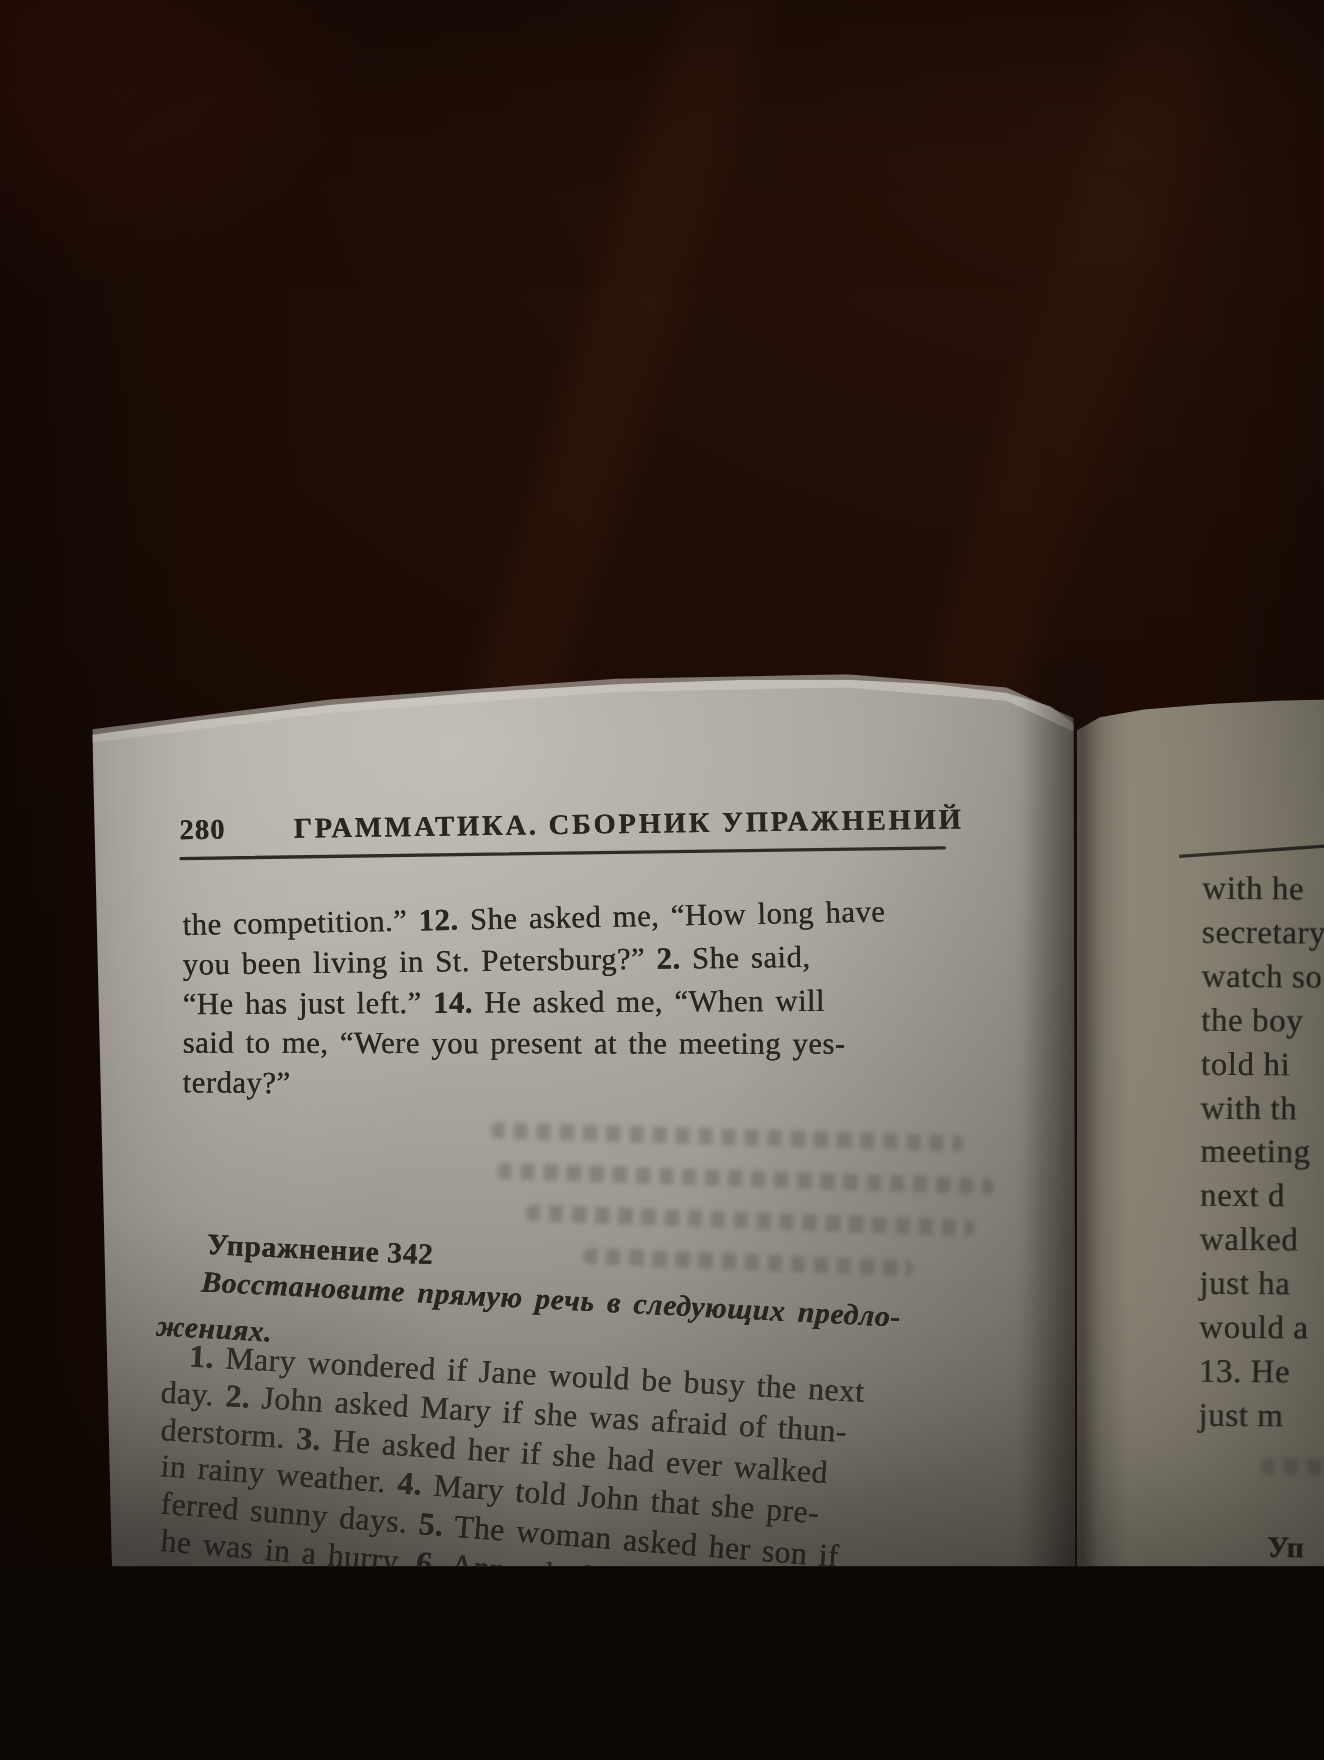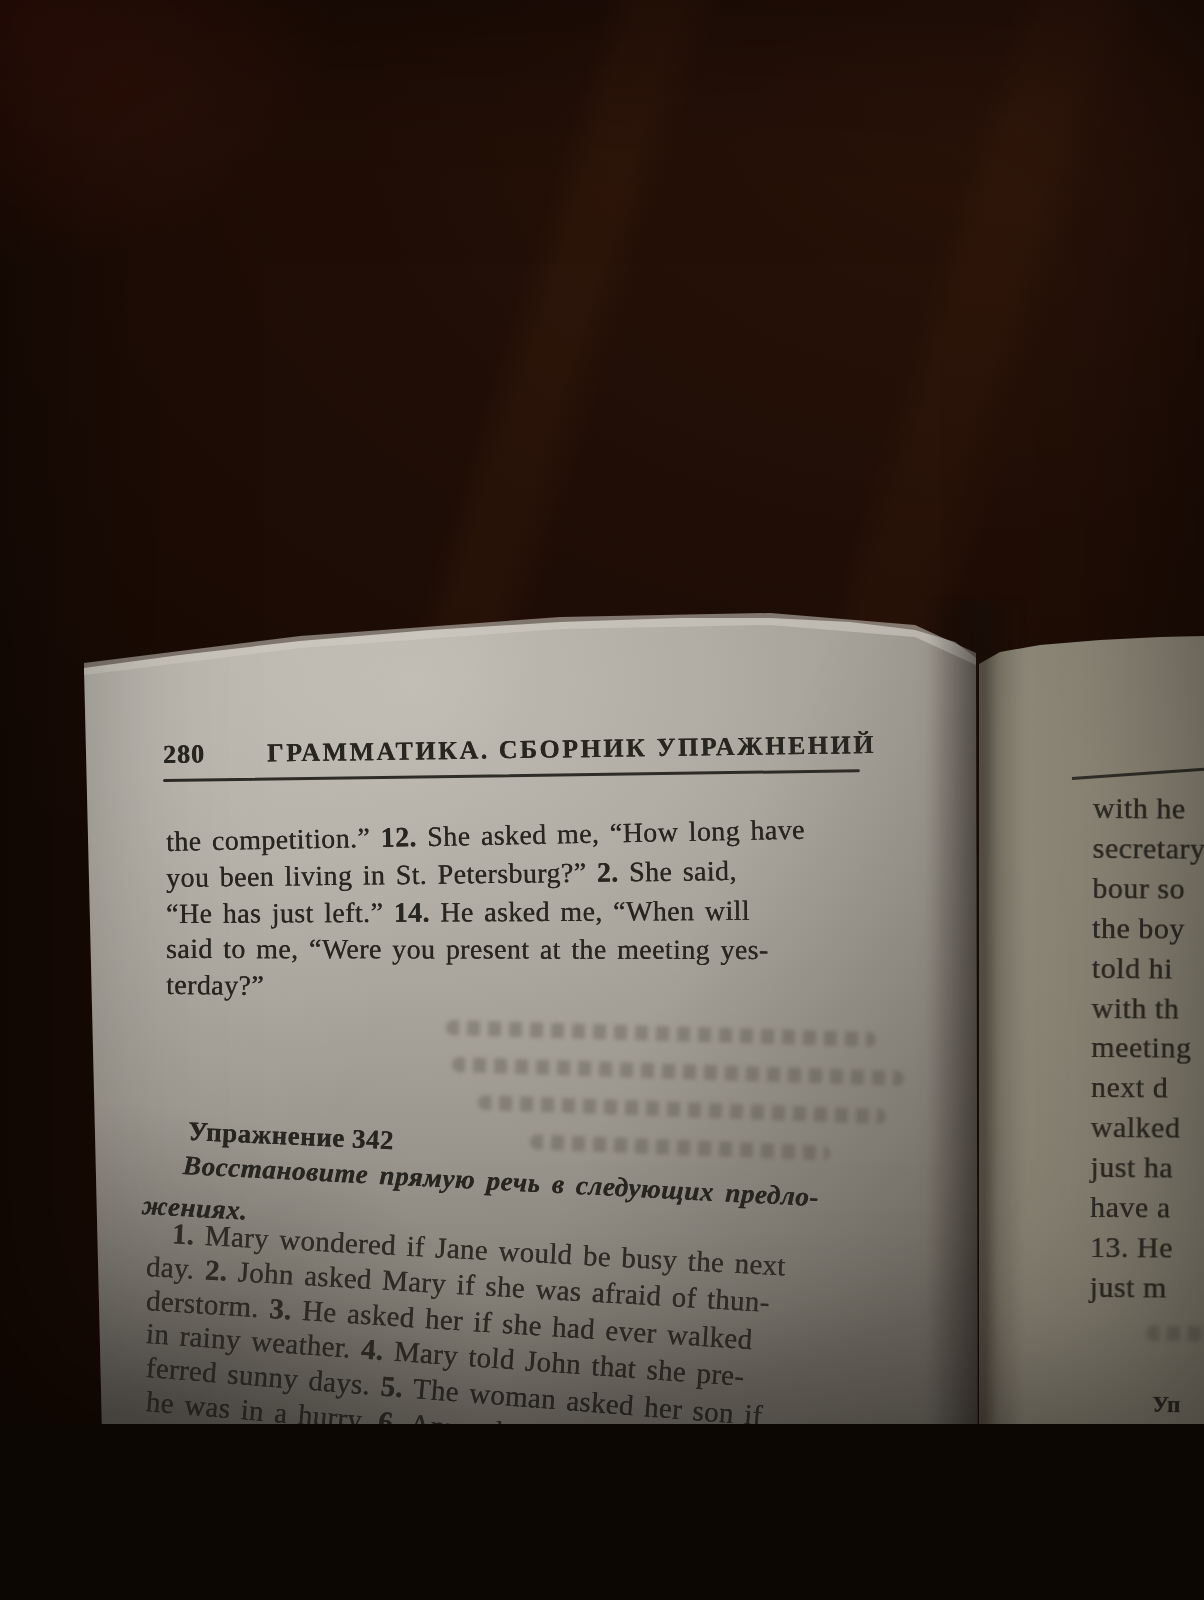--- a/index.html
+++ b/index.html
@@ -88,21 +88,21 @@
   .ex-body .line:nth-child(7){transform:rotate(5.3deg);}
   .ex-body .line:nth-child(8){transform:rotate(5.8deg);}
   .ex-body .line:nth-child(9){transform:rotate(6deg) translateX(2px);}
   .ex-body .line:nth-child(10){transform:rotate(6.2deg) translateX(2px);}
   .ex-body .line:nth-child(11){transform:rotate(6.6deg);}
   .ex-body .line:nth-child(12){transform:rotate(7deg) translateX(4px);}
 
   
   .rp-rule{position:absolute;left:1072px;top:777px;width:134px;height:3px;background:#34312a;transform:rotate(-4deg);transform-origin:left center;z-index:5;}
   .rp-lines{left:1093px;top:788px;font-size:30px;letter-spacing:.5px;line-height:39.9px;color:#2f2c25;filter:blur(.6px);transform:rotate(.4deg);transform-origin:left top;}
-  .rp-head{left:1152px;top:1392px;font-size:23px;font-weight:bold;transform:rotate(.8deg);color:#2f2c25;filter:blur(.6px);white-space:nowrap;}
+  .rp-head{left:1152px;top:1392px;font-size:27px;font-weight:bold;transform:rotate(.8deg);color:#2f2c25;filter:blur(.6px);white-space:nowrap;}
   .rp-instr{font-size:27px;font-weight:bold;font-style:italic;color:#34302a;filter:blur(.7px);white-space:nowrap;}
   .rp-i1{left:1146px;top:1460px;transform:rotate(1deg);}
   .rp-i2{left:1116px;top:1498px;transform:rotate(1.2deg);}
   .rp-one{left:1172px;top:1566px;font-size:29px;color:#2f2c25;filter:blur(.6px);}
 </style>
 </head>
 <body>
 
 <div class="photo">
 
@@ -145,29 +145,29 @@
       <div class="line">secretary if I might speak to the headmistress.</div>
       <div class="line"><b>9.</b> Nick wanted to know if Helen would give him</div>
       <div class="line">her book. <b>10.</b> Tom asked</div>
       <div class="line">Philharm</div>
     </div>
 
   <div class="rp-rule"></div>
   <div class="txt rp-lines">
       <div class="line">with he</div>
       <div class="line">secretary</div>
-      <div class="line">bour so</div>
+      <div class="line">watch so</div>
       <div class="line">the boy</div>
       <div class="line">told hi</div>
       <div class="line">with th</div>
       <div class="line">meeting</div>
       <div class="line">next d</div>
       <div class="line">walked</div>
       <div class="line">just ha</div>
-      <div class="line">have a</div>
+      <div class="line">would a</div>
       <div class="line">13. He</div>
       <div class="line">just m</div>
     </div>
   <div class="txt rp-head">Уп</div>
   <div class="txt rp-instr rp-i1">Во</div>
   <div class="txt rp-instr rp-i2">жени</div>
   <div class="txt rp-one">1.</div>
 
   <div class="vignette"></div>
 </div>

